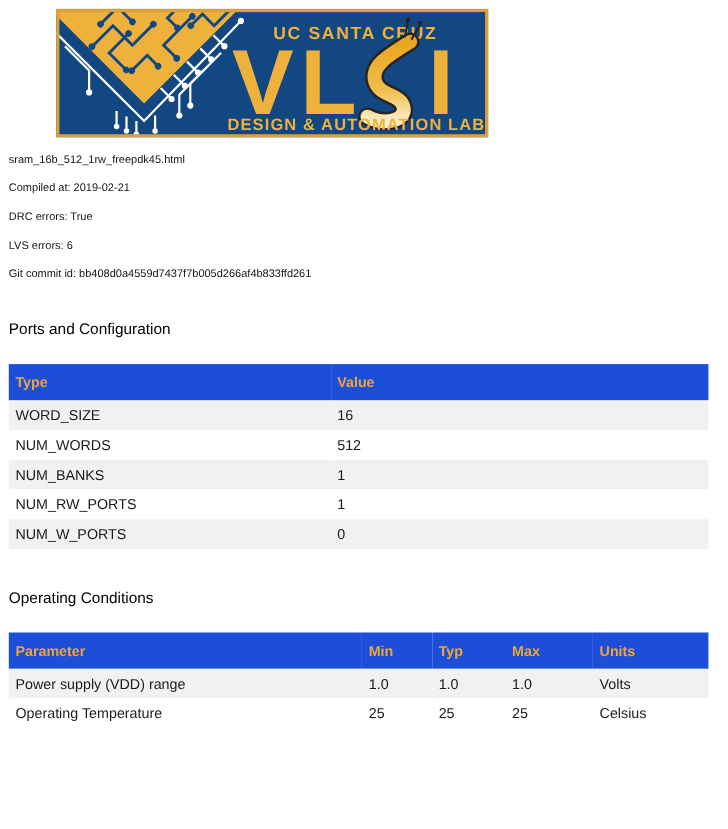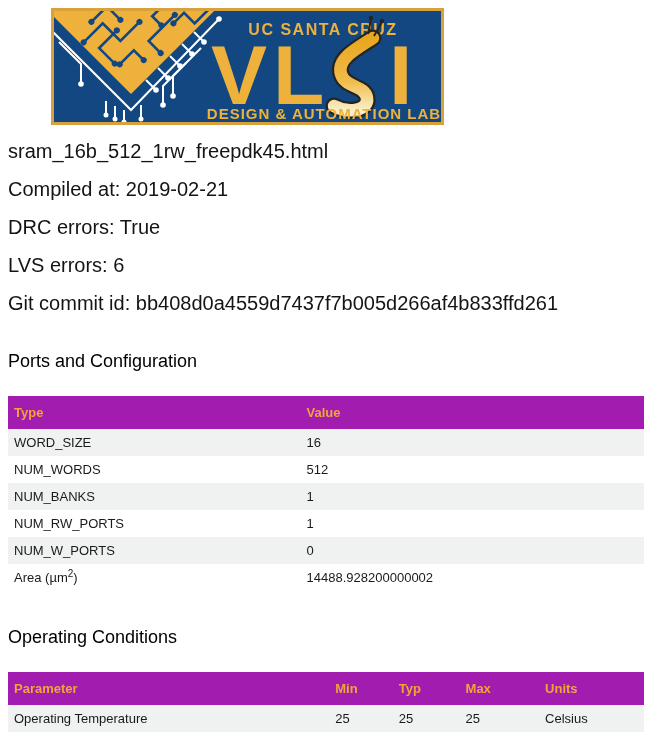--- a/index.html
+++ b/index.html
@@ -6,36 +6,36 @@
   body {
     width: 662px;
     margin: 0;
     padding: 8px 8px 16px 8px;
     box-sizing: border-box;
     font-family: "Liberation Sans", "DejaVu Sans", sans-serif;
     font-size: 14px;
     color: #121212;
   }
   .logo-wrap { line-height: 0; margin-left: 43px; }
-  p.meta-line { margin: 15px 0; font-size: 20px; color: #141414; }
+  p.meta-line { margin: 15px 0; font-size: 10px; color: #141414; }
   h2.section-title {
-    font-size: 18px;
+    font-size: 14px;
     font-weight: 400;
     color: #000;
     margin: 36px 0 24px 0;
     letter-spacing: 0;
   }
   table.data-table {
     border-collapse: collapse;
     width: 636px;
     table-layout: fixed;
     margin: 0 0 2px 0;
   }
   table.data-table thead th {
-    background: #a21caf;
+    background: #1d4ed8;
     color: #F0A537;
     font-size: 13px;
     font-weight: 700;
     text-align: left;
     padding: 9px 6px;
   }
   table.data-table td {
     font-size: 13px;
     color: #1a1a1a;
     padding: 6px 6px;
@@ -183,24 +183,20 @@
       <td>1</td>
     </tr>
     <tr>
       <td>NUM_RW_PORTS</td>
       <td>1</td>
     </tr>
     <tr>
       <td>NUM_W_PORTS</td>
       <td>0</td>
     </tr>
-    <tr>
-      <td><span>Area (µm</span><sup>2</sup><span>)</span></td>
-      <td>14488.928200000002</td>
-    </tr>
   </tbody>
 </table>
 
 <h2 class="section-title">Operating Conditions</h2>
 
 <table class="data-table">
   <colgroup>
     <col style="width:50.5%">
       <col style="width:10%">
       <col style="width:10.5%">
@@ -211,20 +207,27 @@
     <tr>
       <th>Parameter</th>
       <th>Min</th>
       <th>Typ</th>
       <th>Max</th>
       <th>Units</th>
     </tr>
   </thead>
   <tbody>
     <tr>
+      <td>Power supply (VDD) range</td>
+      <td>1.0</td>
+      <td>1.0</td>
+      <td>1.0</td>
+      <td>Volts</td>
+    </tr>
+    <tr>
       <td>Operating Temperature</td>
       <td>25</td>
       <td>25</td>
       <td>25</td>
       <td>Celsius</td>
     </tr>
   </tbody>
 </table>
 
 </body></html>

